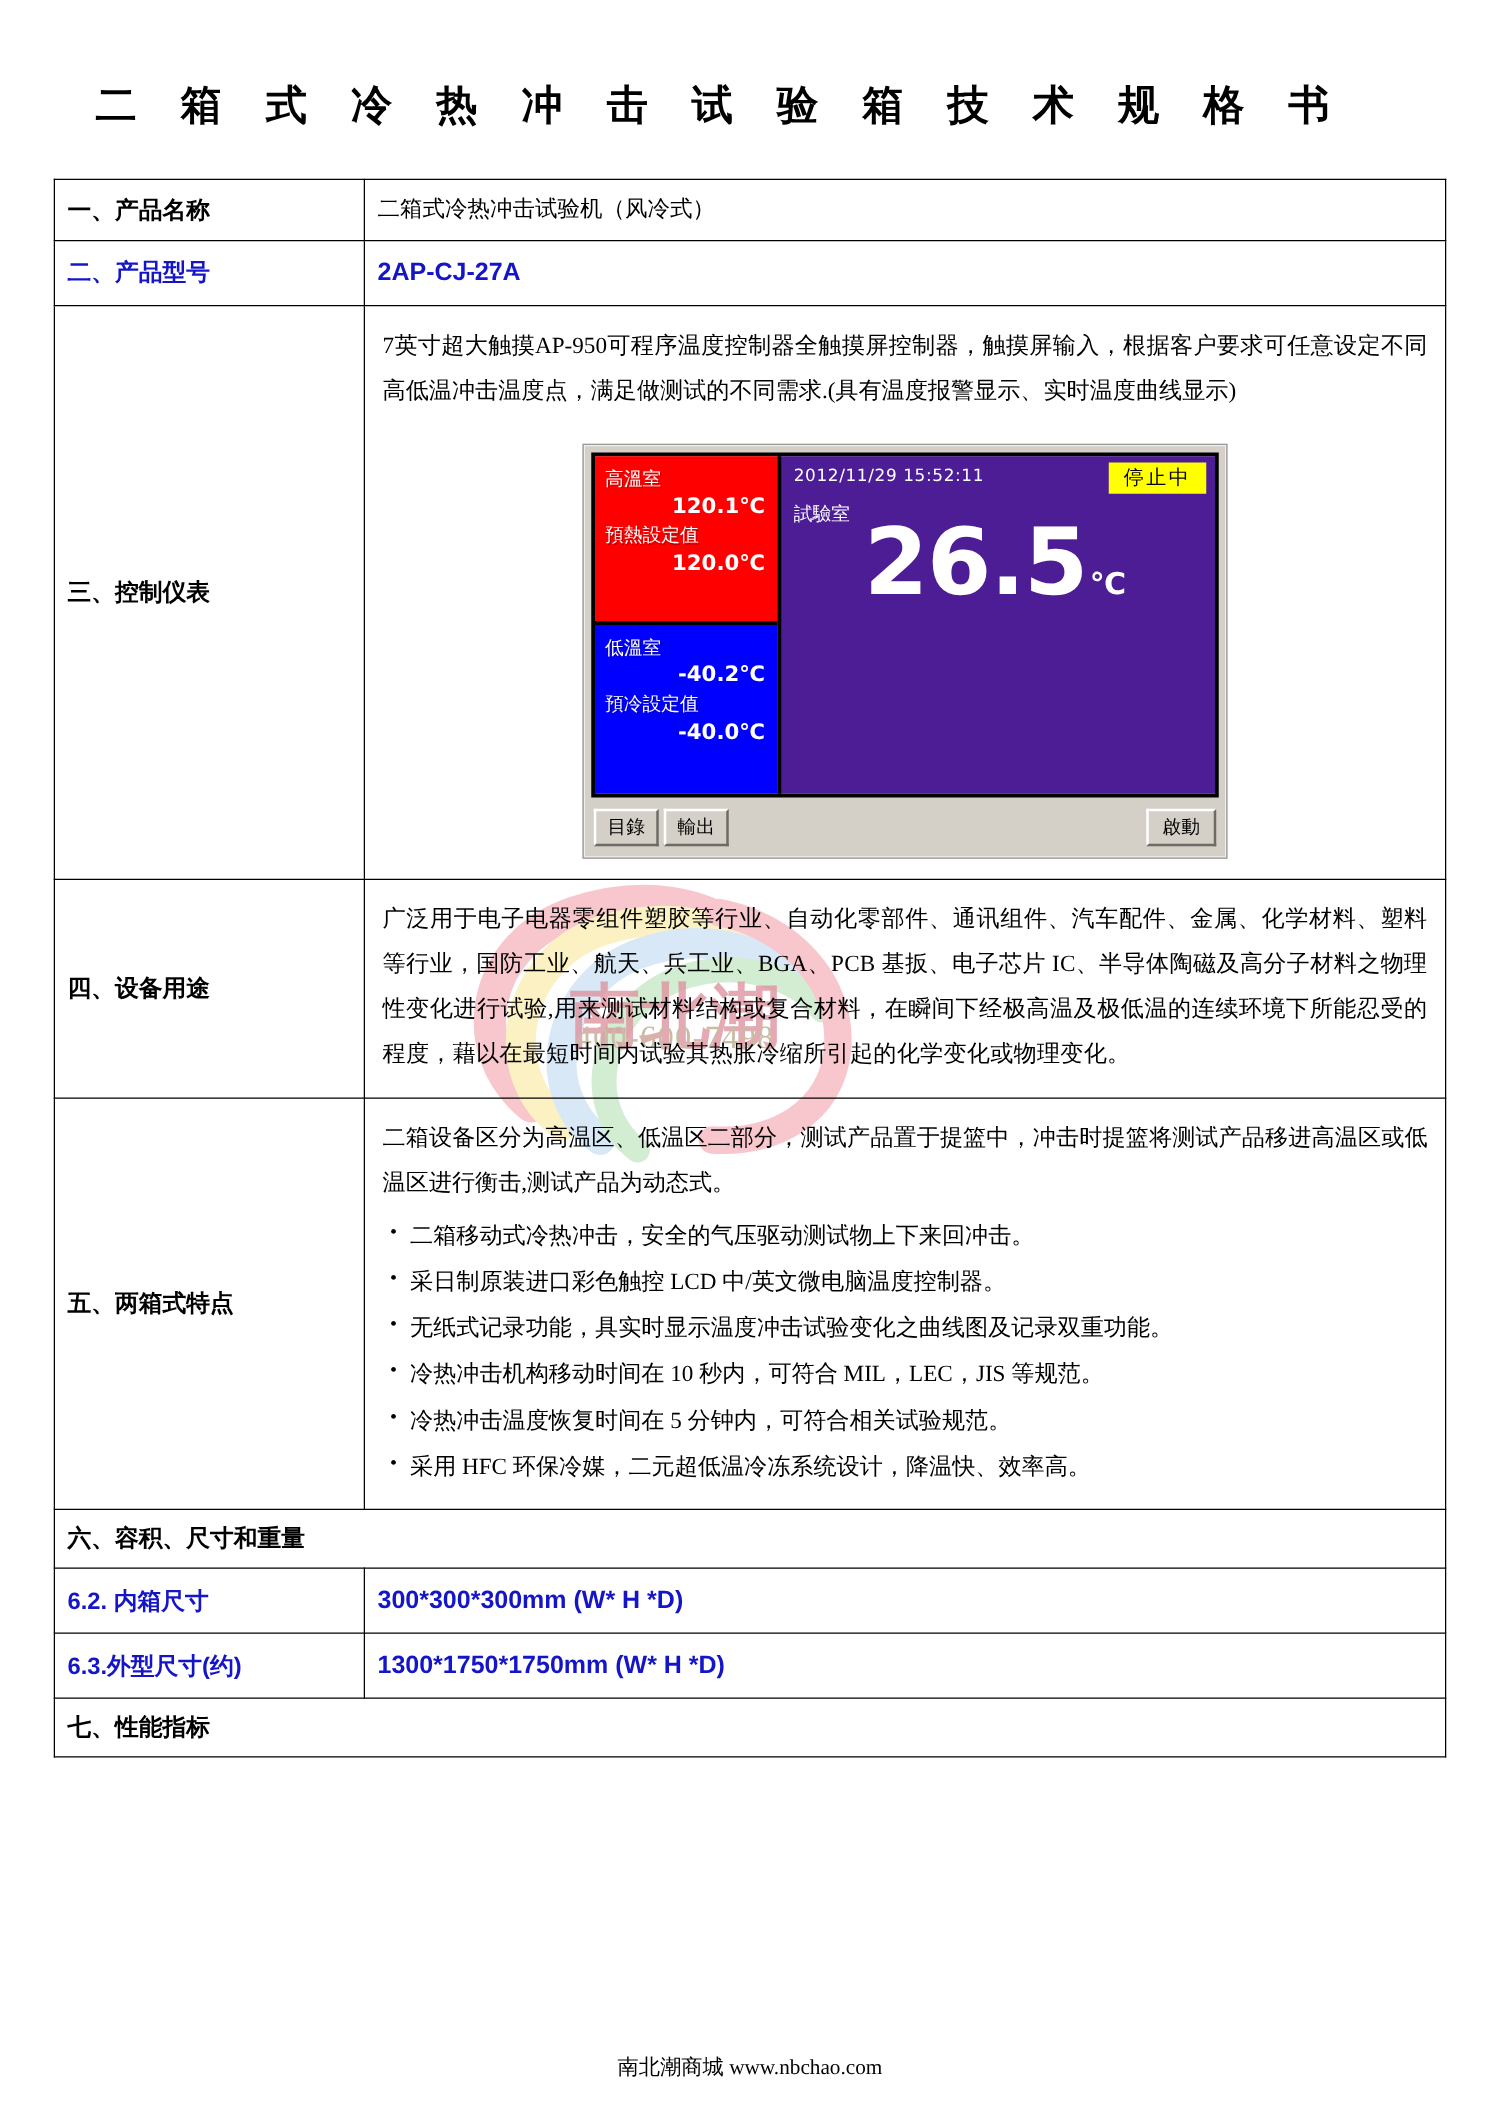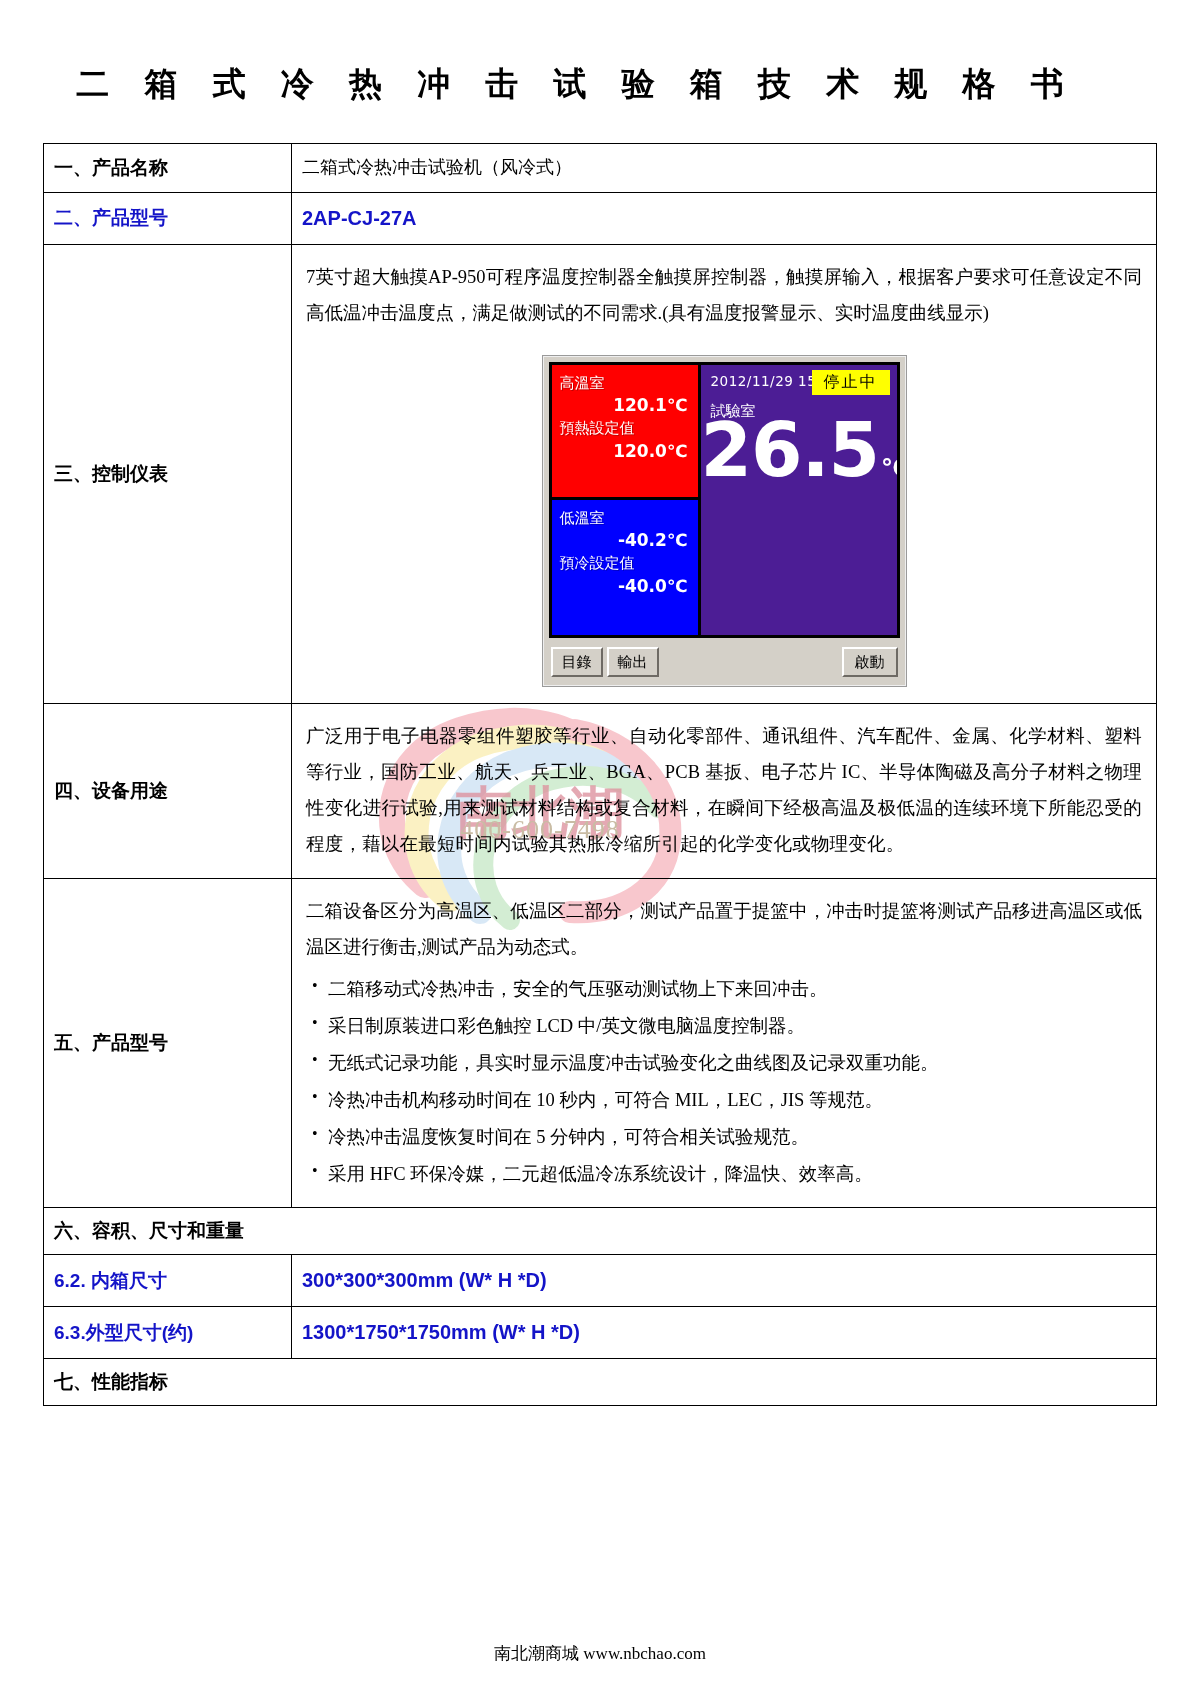--- a/index.html
+++ b/index.html
@@ -143,21 +143,21 @@
     padding: 10px 10px;
   }
 
   
   .ctrl-wrap {
     margin: 24px 0 6px 0;
     display: flex;
     justify-content: center;
   }
   .ctrl-panel {
-    width: 365px;
+    width: 516px;
     background: #d4d0c8;
     border: 1px solid #9a9a9a;
     box-shadow: 0 0 0 1px #efefef inset;
     padding: 6px 6px 0 6px;
     box-sizing: border-box;
     font-family: "DejaVu Sans", "Liberation Sans", sans-serif;
   }
   .ctrl-screen {
     display: flex;
     border: 3px solid #000;
@@ -381,21 +381,21 @@
         <td>
           <span class="lbl">四、设备用途</span>
         </td>
         <td class="cell-use">
           <p class="para para-sp">广泛用于电子电器零组件塑胶等行业、自动化零部件、通讯组件、汽车配件、金属、化学材料、塑料等行业，国防工业、航天、兵工业、BGA、PCB 基扳、电子芯片 IC、半导体陶磁及高分子材料之物理性变化进行试验,用来测试材料结构或复合材料，在瞬间下经极高温及极低温的连续环境下所能忍受的程度，藉以在最短时间内试验其热胀冷缩所引起的化学变化或物理变化。</p>
         </td>
       </tr>
 
       <tr>
         <td>
-          <span class="lbl">五、产品型号</span>
+          <span class="lbl">五、两箱式特点</span>
         </td>
         <td class="cell-feat">
           <p class="para">二箱设备区分为高温区、低温区二部分，测试产品置于提篮中，冲击时提篮将测试产品移进高温区或低温区进行衡击,测试产品为动态式。</p>
           <ul class="bullets">
             <li>二箱移动式冷热冲击，安全的气压驱动测试物上下来回冲击。</li>
             <li>采日制原装进口彩色触控 LCD 中/英文微电脑温度控制器。</li>
             <li>无纸式记录功能，具实时显示温度冲击试验变化之曲线图及记录双重功能。</li>
             <li>冷热冲击机构移动时间在 10 秒内，可符合 MIL，LEC，JIS 等规范。</li>
             <li>冷热冲击温度恢复时间在 5 分钟内，可符合相关试验规范。</li>
             <li>采用 HFC 环保冷媒，二元超低温冷冻系统设计，降温快、效率高。</li>

